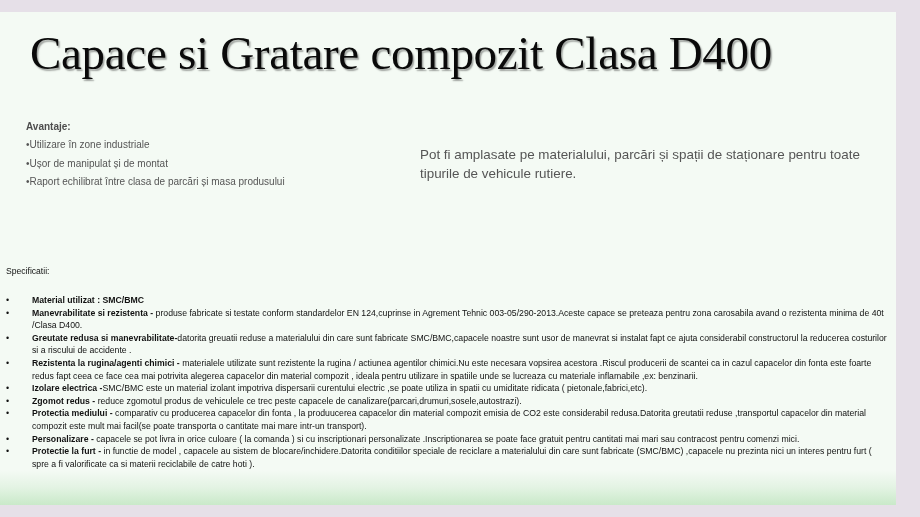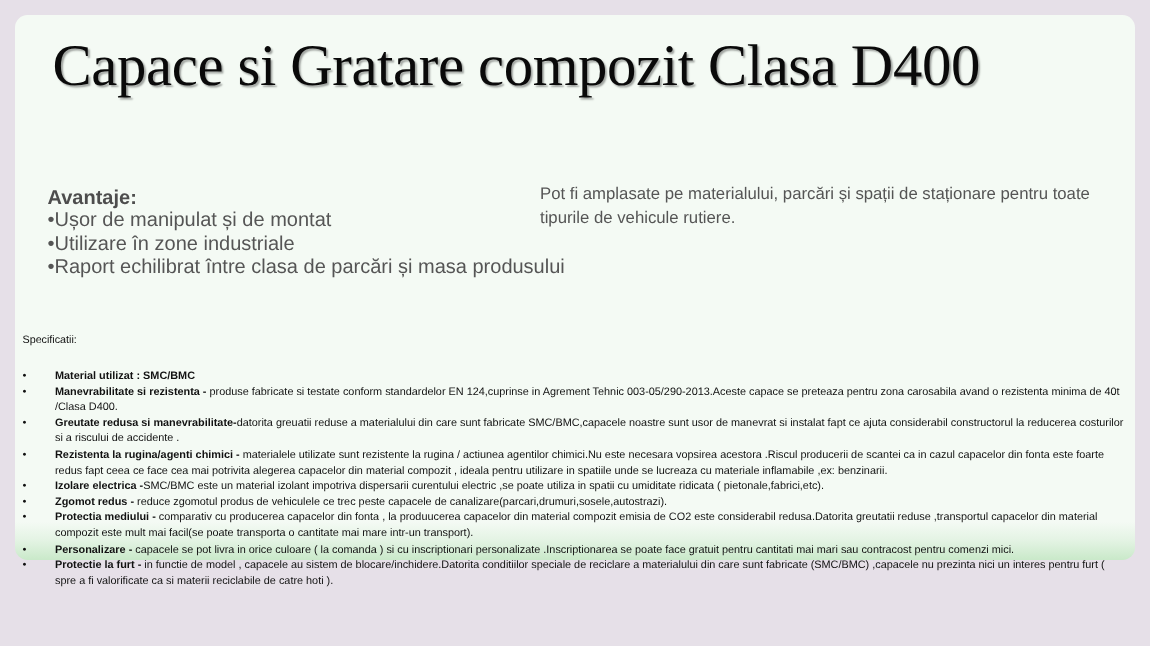--- a/index.html
+++ b/index.html
@@ -9,48 +9,46 @@
     body {
       width: 920px;
       height: 517px;
       background: #e6e0e8;
       position: relative;
       overflow: hidden;
       font-family: "Liberation Sans", sans-serif;
     }
     .slide {
       position: absolute;
-      left: 12px;
+      left: 0;
       top: 12px;
       width: 896px;
-      height: 436px;
+      height: 493px;
       background: linear-gradient(to bottom, #f4faf4 0%, #f4faf4 93%, #e3f3e3 96.5%, #c9e9c9 100%);
-      border-radius: 10px;
     }
     .title {
       position: absolute;
       left: 30px;
       top: 14px;
       margin: 0;
       font-family: "Liberation Serif", "DejaVu Serif", serif;
       font-weight: normal;
       font-size: 47px;
       letter-spacing: -0.3px;
       color: #0a0a0a;
       text-shadow: 1.5px 1.5px 1.5px rgba(0,0,0,0.35);
       white-space: nowrap;
     }
     .advantages {
       position: absolute;
       left: 26px;
       top: 106px;
-      font-size: 16px;
+      font-size: 10px;
       line-height: 18.3px;
       color: #555555;
-      margin-top: 32px;
     }
     .advantages .adv-heading {
       font-weight: bold;
       color: #4d4d4d;
     }
     .advantages .adv-item {
       white-space: nowrap;
     }
     .description {
       position: absolute;
@@ -100,22 +98,22 @@
   </style>
 </head>
 <body>
 
 <div class="slide">
 
   <h1 class="title">Capace si Gratare compozit Clasa D400</h1>
 
   <div class="advantages">
     <div class="adv-heading">Avantaje:</div>
+    <div class="adv-item"><span>•</span><span>Utilizare în zone industriale</span></div>
     <div class="adv-item"><span>•</span><span>Ușor de manipulat și de montat</span></div>
-    <div class="adv-item"><span>•</span><span>Utilizare în zone industriale</span></div>
     <div class="adv-item"><span>•</span><span>Raport echilibrat între clasa de parcări și masa produsului</span></div>
   </div>
 
   <div class="description">
     <p>Pot fi amplasate pe materialului, parcări și spații de staționare pentru toate tipurile de vehicule rutiere.</p>
   </div>
 
   <div class="specs-heading">Specificatii:</div>
 
   <ul class="specs">

